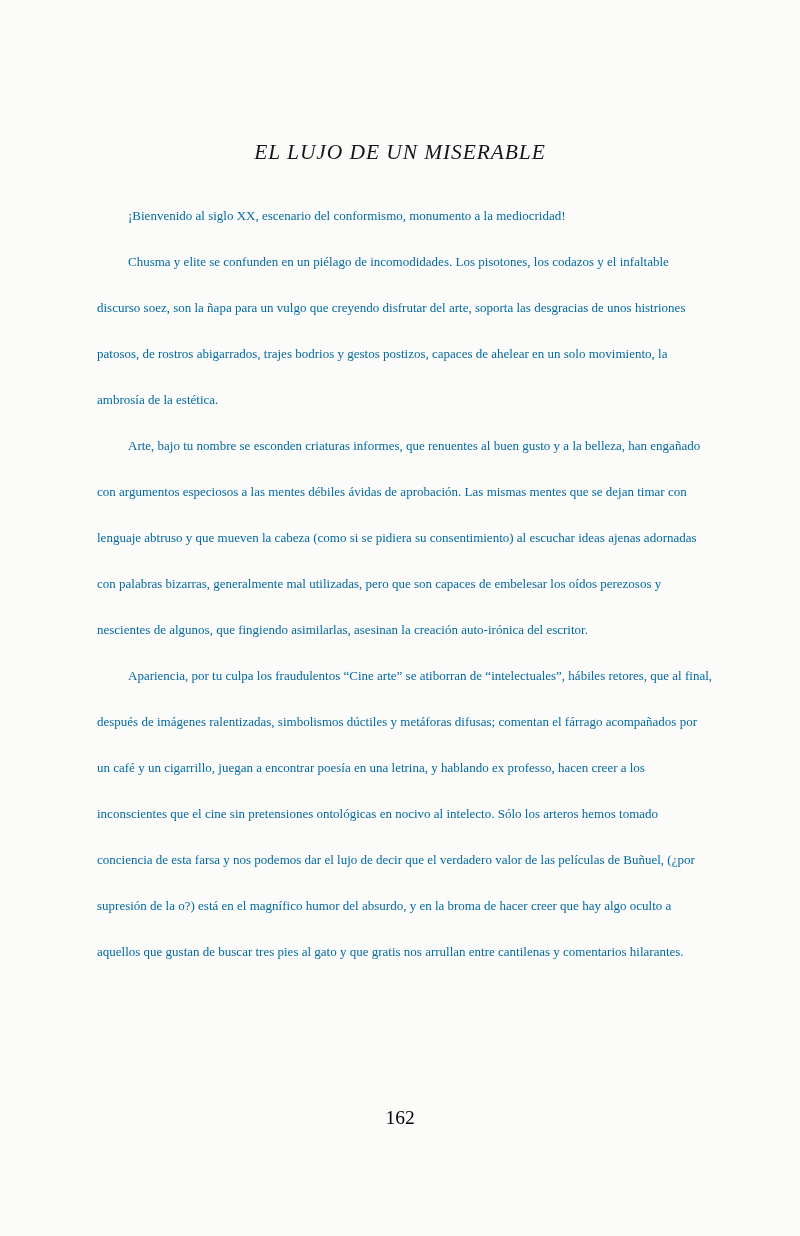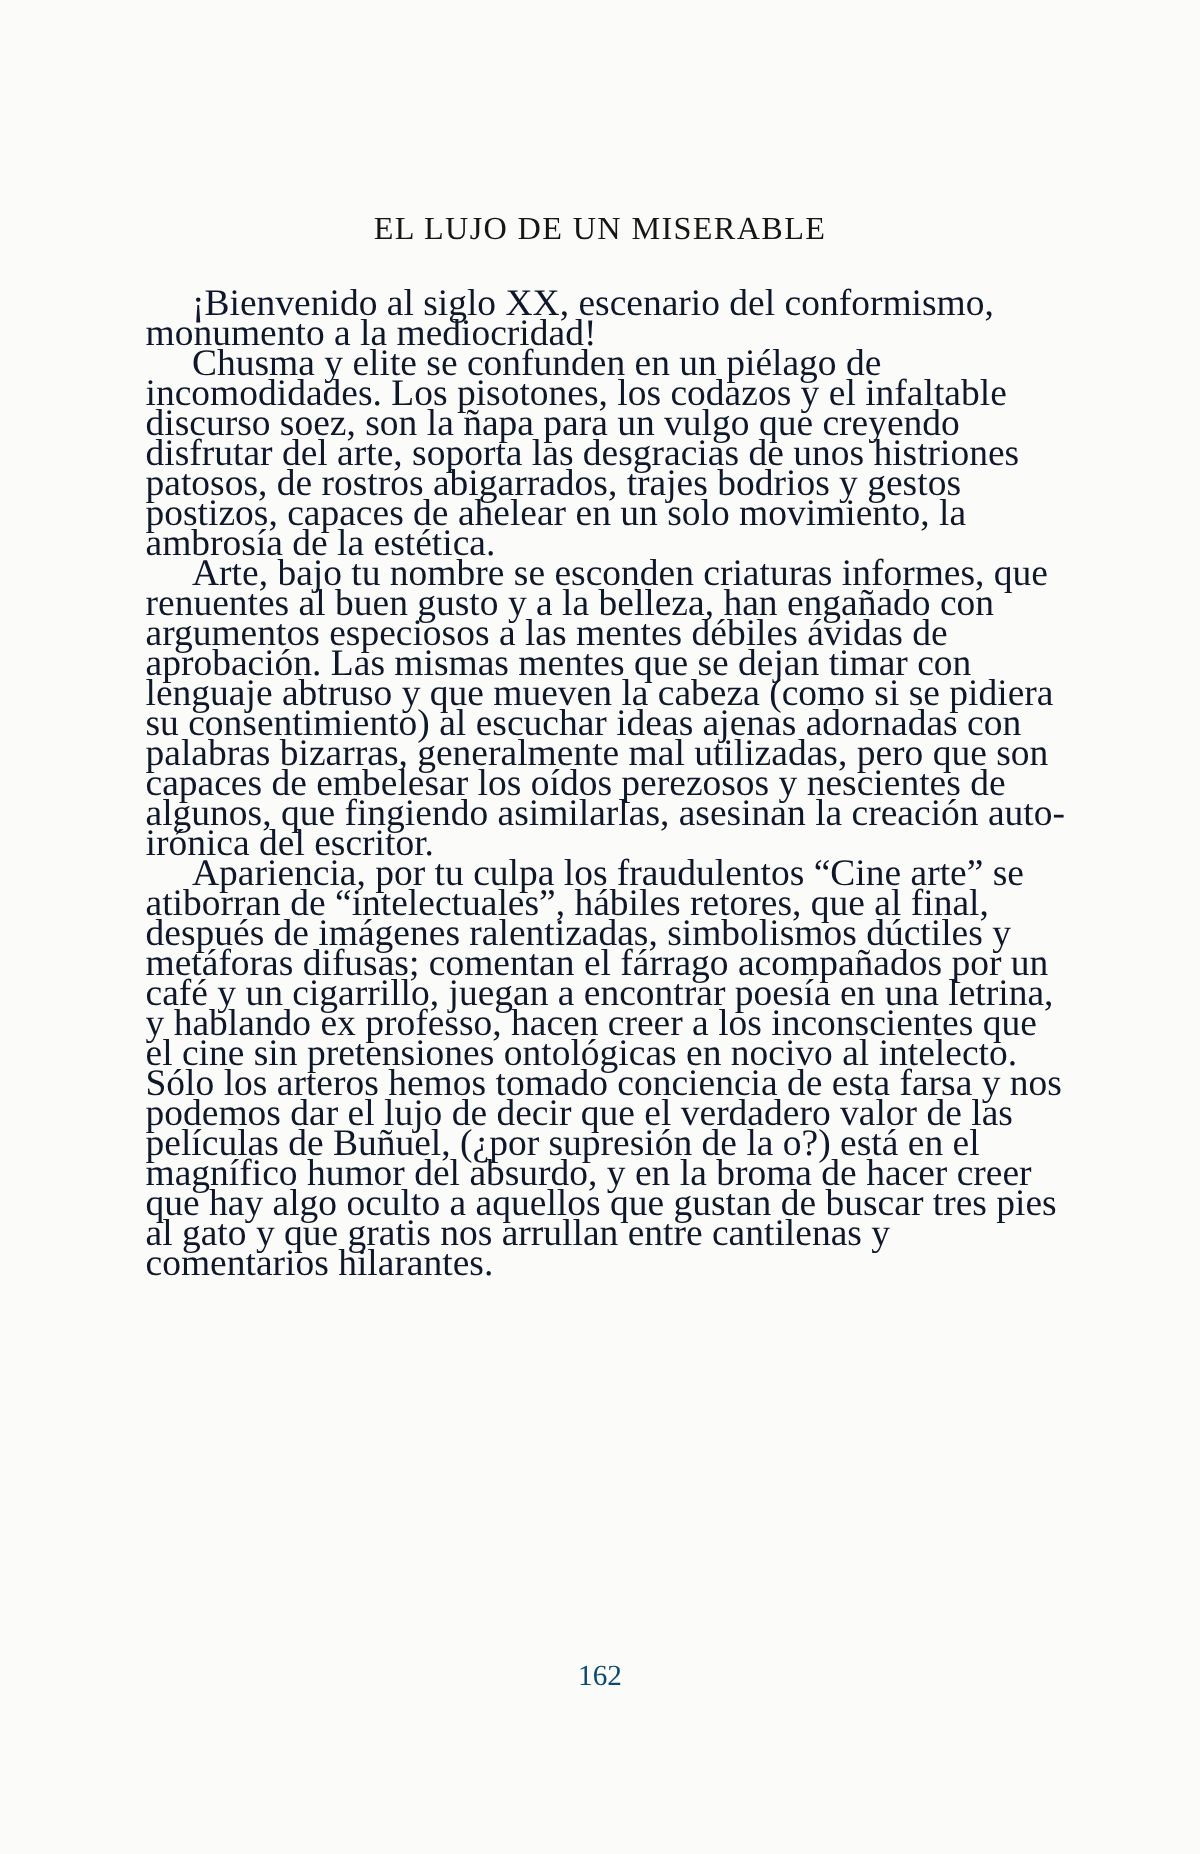--- a/index.html
+++ b/index.html
@@ -26,48 +26,49 @@
     position: absolute;
     top: 140px;
     left: 0;
     width: 800px;
     text-align: center;
     font-size: 21.5px;
     letter-spacing: 0.9px;
     font-weight: normal;
     color: #161616;
     margin: 0;
+    font-style: italic;
   }
 
   .body-text {
     position: absolute;
     top: 193px;
     left: 97px;
     width: 616px;
   }
 
   .para {
     margin: 0;
-    font-size: 25px;
-    line-height: 20px;
+    font-size: 13px;
+    line-height: 46px;
     text-indent: 31px;
     text-align: left;
-    color: #0f172a;
+    color: #0369a1;
     hyphens: none;
     -webkit-hyphens: none;
   }
 
   .folio {
     position: absolute;
     top: 1107px;
     left: 0;
     width: 800px;
     text-align: center;
     font-size: 19.5px;
-    color: #0c4a6e;
+    color: #000000;
   }
 </style>
 </head>
 <body>
 
 <div class="page">
 
   <h1 class="chapter-title">EL LUJO DE UN MISERABLE</h1>
 
   <div class="body-text">

